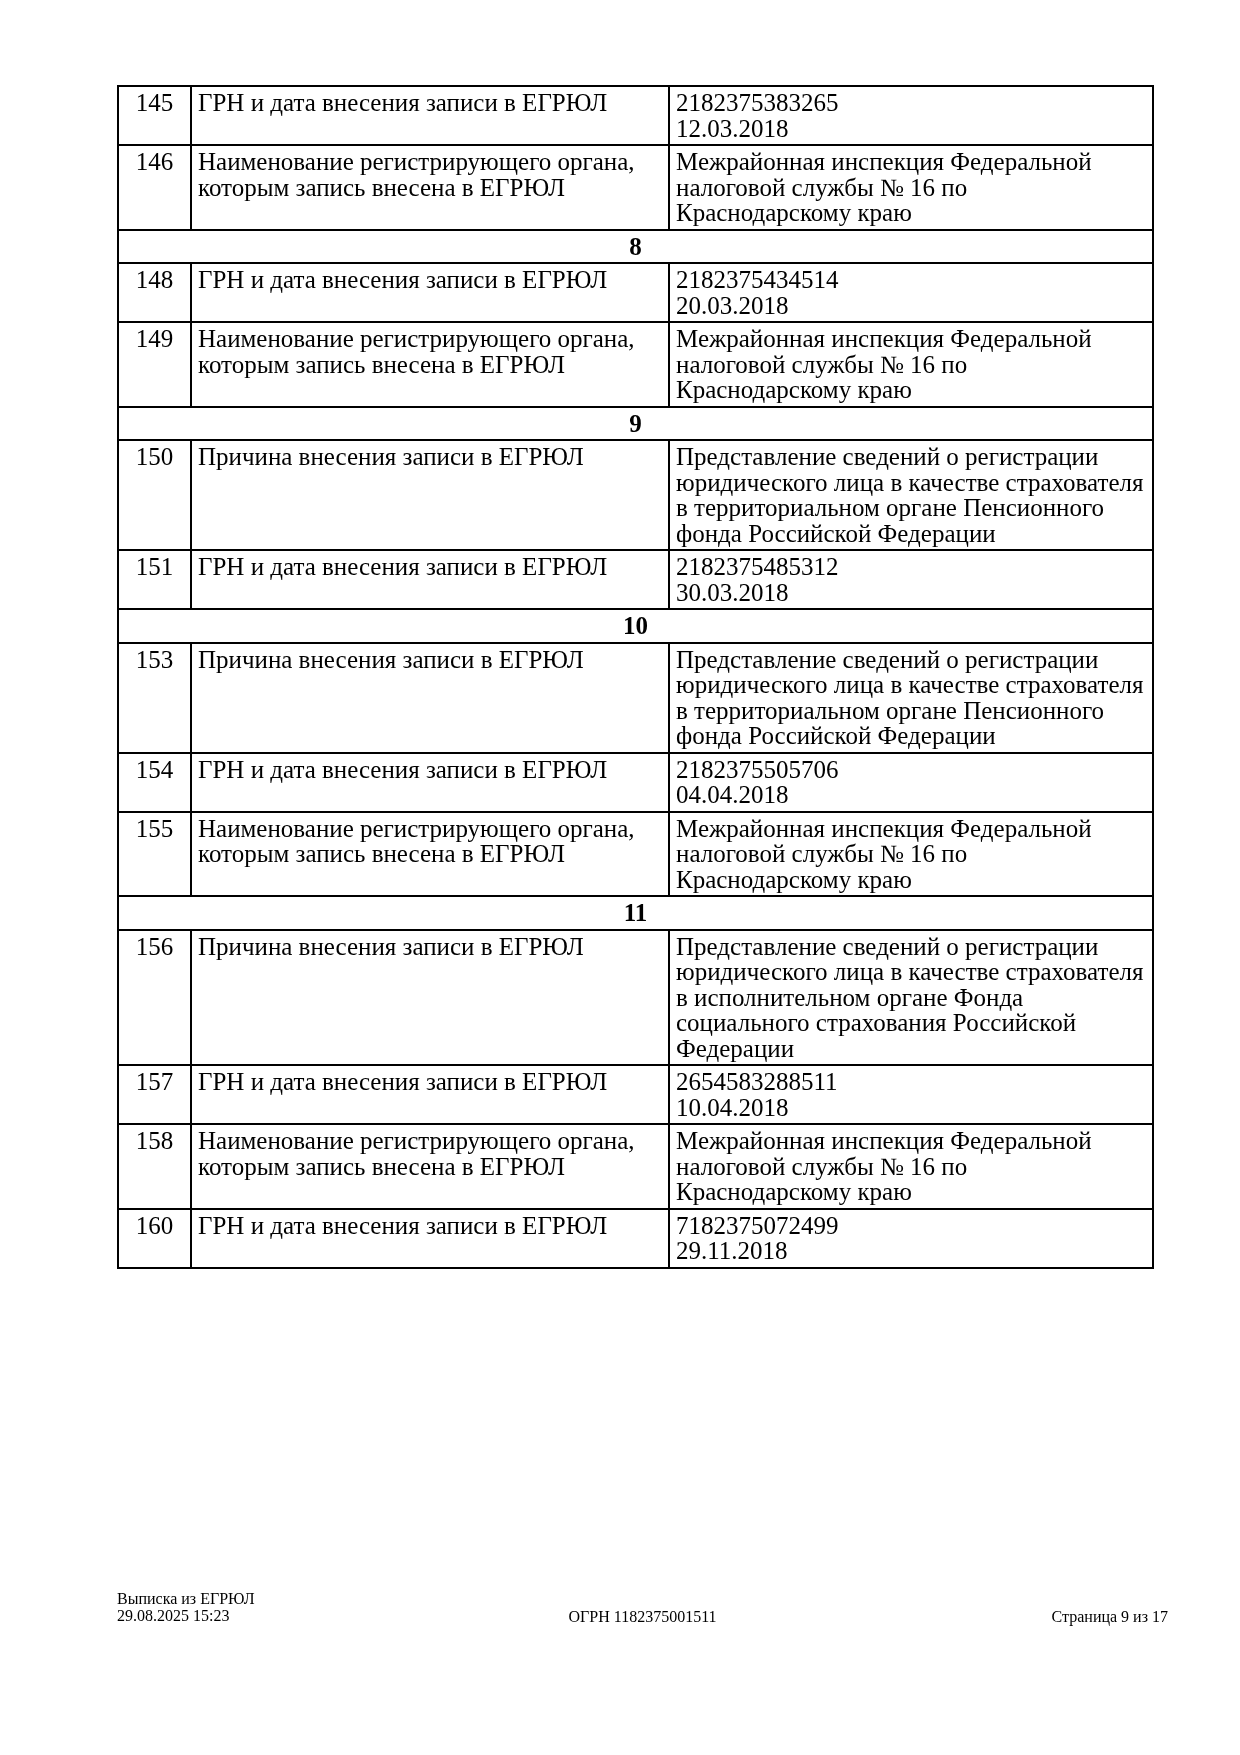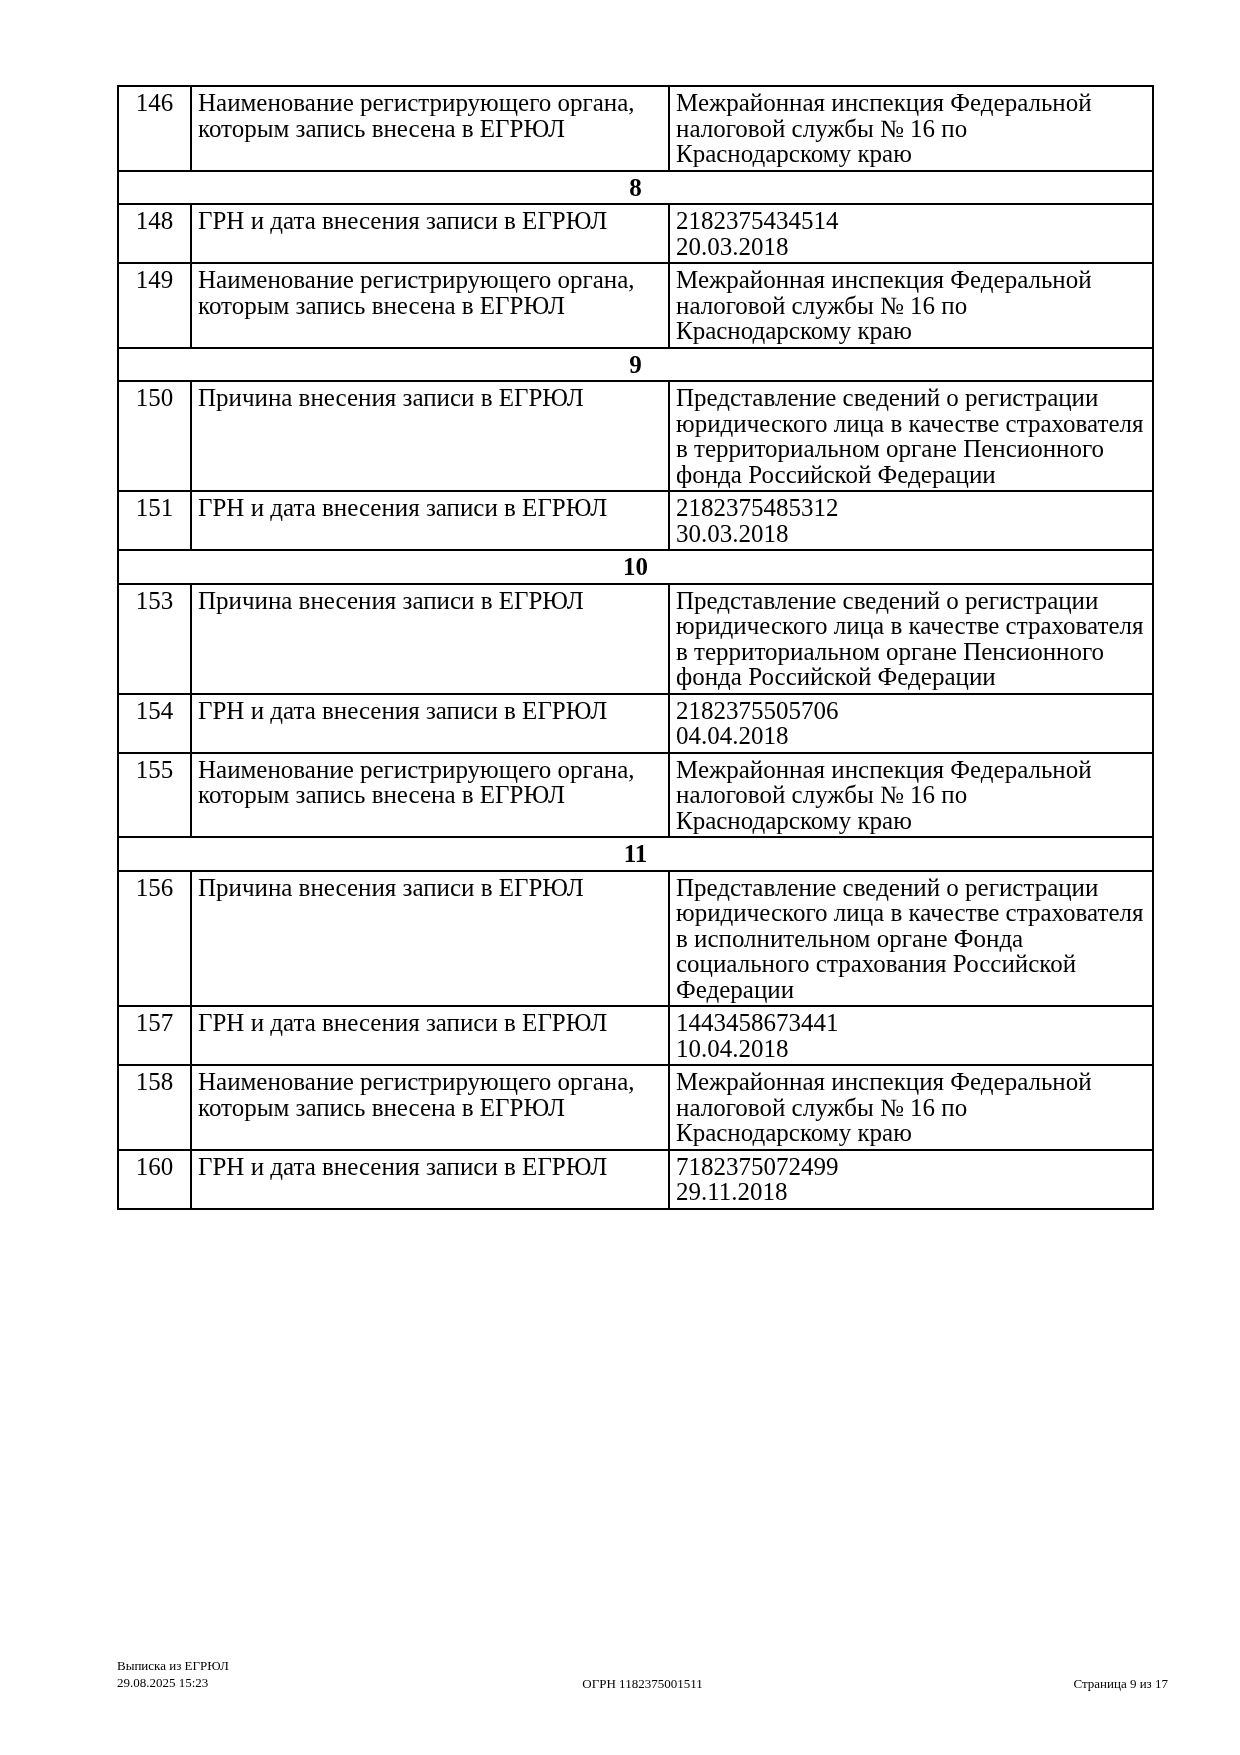--- a/index.html
+++ b/index.html
@@ -49,24 +49,24 @@
     text-align: center;
     font-weight: bold;
     padding: 2px 0 3px 0;
   }
   .value-line {
     min-height: 25.5px;
   }
   .footer {
     position: absolute;
     left: 117px;
-    top: 1658px;
+    top: 1591px;
     width: 1051px;
     height: 34px;
-    font-size: 13px;
+    font-size: 16px;
     line-height: 16.5px;
   }
   .footer-left { position: absolute; left: 0; top: 0; }
   .footer-center {
     position: absolute;
     left: 50%;
     transform: translateX(-50%);
     bottom: 0;
     white-space: nowrap;
     text-align: center;
@@ -84,20 +84,28 @@
 <div class="page">
 
   <table class="egrul-table">
     <colgroup>
       <col style="width:73px">
       <col style="width:478px">
       <col style="width:484px">
     </colgroup>
     <tbody id="table-body">
         <tr>
+          <td class="cell-num">145</td>
+          <td class="cell-name">ГРН и дата внесения записи в ЕГРЮЛ</td>
+          <td class="cell-value">
+            <div class="value-line">2182375383265</div>
+            <div class="value-line">12.03.2018</div>
+          </td>
+        </tr>
+        <tr>
           <td class="cell-num">146</td>
           <td class="cell-name">Наименование регистрирующего органа, которым запись внесена в ЕГРЮЛ</td>
           <td class="cell-value">
             <div class="value-line">Межрайонная инспекция Федеральной налоговой службы № 16 по Краснодарскому краю</div>
           </td>
         </tr>
         <tr>
           <td colspan="3" class="cell-section">8</td>
         </tr>
         <tr>
@@ -165,21 +173,21 @@
           <td class="cell-num">156</td>
           <td class="cell-name">Причина внесения записи в ЕГРЮЛ</td>
           <td class="cell-value">
             <div class="value-line">Представление сведений о регистрации юридического лица в качестве страхователя в исполнительном органе Фонда социального страхования Российской Федерации</div>
           </td>
         </tr>
         <tr>
           <td class="cell-num">157</td>
           <td class="cell-name">ГРН и дата внесения записи в ЕГРЮЛ</td>
           <td class="cell-value">
-            <div class="value-line">1443458673441</div>
+            <div class="value-line">2654583288511</div>
             <div class="value-line">10.04.2018</div>
           </td>
         </tr>
         <tr>
           <td class="cell-num">158</td>
           <td class="cell-name">Наименование регистрирующего органа, которым запись внесена в ЕГРЮЛ</td>
           <td class="cell-value">
             <div class="value-line">Межрайонная инспекция Федеральной налоговой службы № 16 по Краснодарскому краю</div>
           </td>
         </tr>

